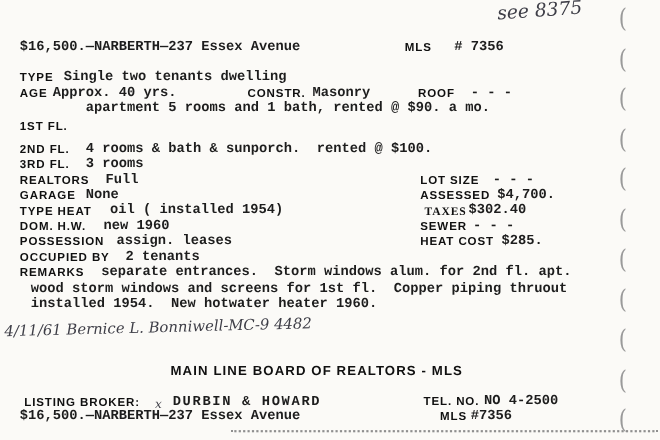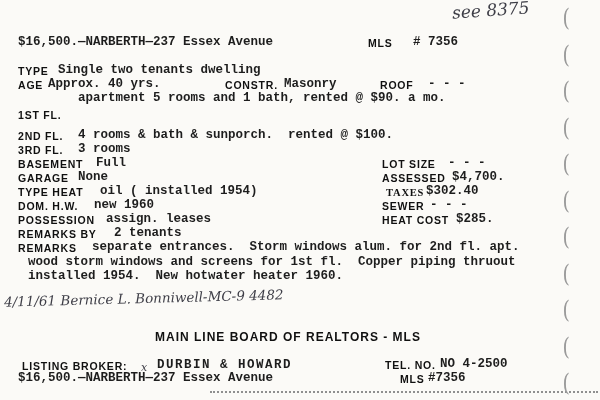--- a/index.html
+++ b/index.html
@@ -86,36 +86,36 @@
 
   <div class="lbl" style="left:18px; top:110px;">1ST FL.</div>
   <div class="t" style="left:78px; top:92px;">apartment 5 rooms and 1 bath, rented @ $90. a mo.</div>
 
   <div class="lbl" style="left:18px; top:131px;">2ND FL.</div>
   <div class="t" style="left:78px; top:129px;">4 rooms &amp; bath &amp; sunporch.  rented @ $100.</div>
 
   <div class="lbl" style="left:18px; top:145px;">3RD FL.</div>
   <div class="t" style="left:78px; top:143px;">3 rooms</div>
 
-  <div class="lbl" style="left:18px; top:159px;">BASEMENT</div>
+  <div class="lbl" style="left:18px; top:159px;">REALTORS</div>
   <div class="t" style="left:96px; top:157px;">Full</div>
 
   <div class="lbl" style="left:18px; top:173px;">GARAGE</div>
   <div class="t" style="left:78px; top:171px;">None</div>
 
   <div class="lbl" style="left:18px; top:187px;">TYPE HEAT</div>
   <div class="t" style="left:100px; top:185px;">oil ( installed 1954)</div>
 
   <div class="lbl" style="left:18px; top:201px;">DOM. H.W.</div>
   <div class="t" style="left:94px; top:199px;">new 1960</div>
 
   <div class="lbl" style="left:18px; top:215px;">POSSESSION</div>
   <div class="t" style="left:106px; top:213px;">assign. leases</div>
 
-  <div class="lbl" style="left:18px; top:229px;">REMARKS BY</div>
+  <div class="lbl" style="left:18px; top:229px;">OCCUPIED BY</div>
   <div class="t" style="left:114px; top:227px;text-align:center;">2 tenants</div>
 
   <div class="lbl" style="left:382px; top:159px;">LOT SIZE</div>
   <div class="t" style="left:448px; top:157px;">- - -</div>
 
   <div class="lbl" style="left:382px; top:173px;">ASSESSED</div>
   <div class="t" style="left:452px; top:171px;">$4,700.</div>
 
   <div class="lbl" style="left:386px; top:187px;font-family:Liberation Serif, serif;">TAXES</div>
   <div class="t" style="left:426px; top:185px;">$302.40</div>

